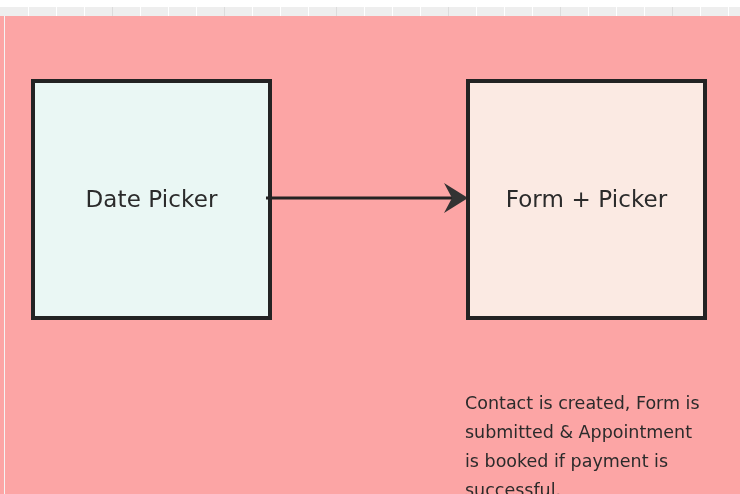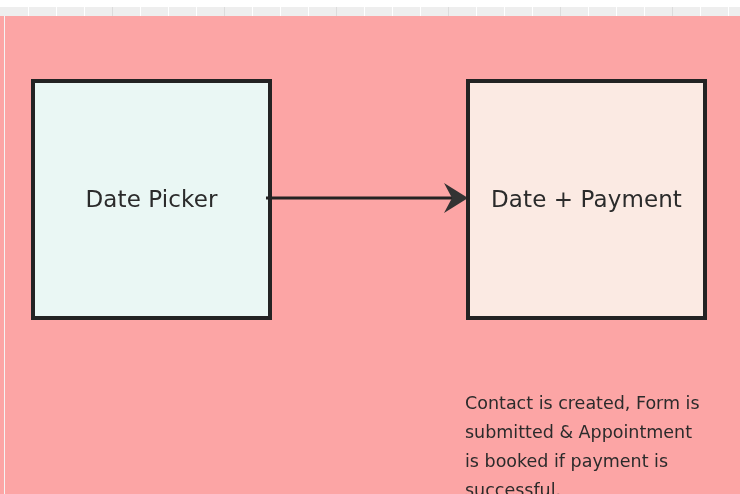--- a/index.html
+++ b/index.html
@@ -147,18 +147,18 @@
   <div class="node" id="node-date-picker">
     <span class="node-label">Date Picker</span>
   </div>
 
   <svg id="connector" viewBox="0 0 210 62" width="210" height="62">
     <line x1="0" y1="31" x2="186" y2="31" stroke="#232323" stroke-width="3"></line>
     <path d="M 178 16 L 202 31 L 178 46 L 186 31 Z" fill="#333333"></path>
   </svg>
 
   <div class="node" id="node-form-payment">
-    <span class="node-label">Date + Payment</span>
+    <span class="node-label">Form + Picker</span>
   </div>
 
   <div id="caption">Contact is created, Form is submitted &amp; Appointment is booked if payment is successful.</div>
 
 </div>
 
 </body></html>

